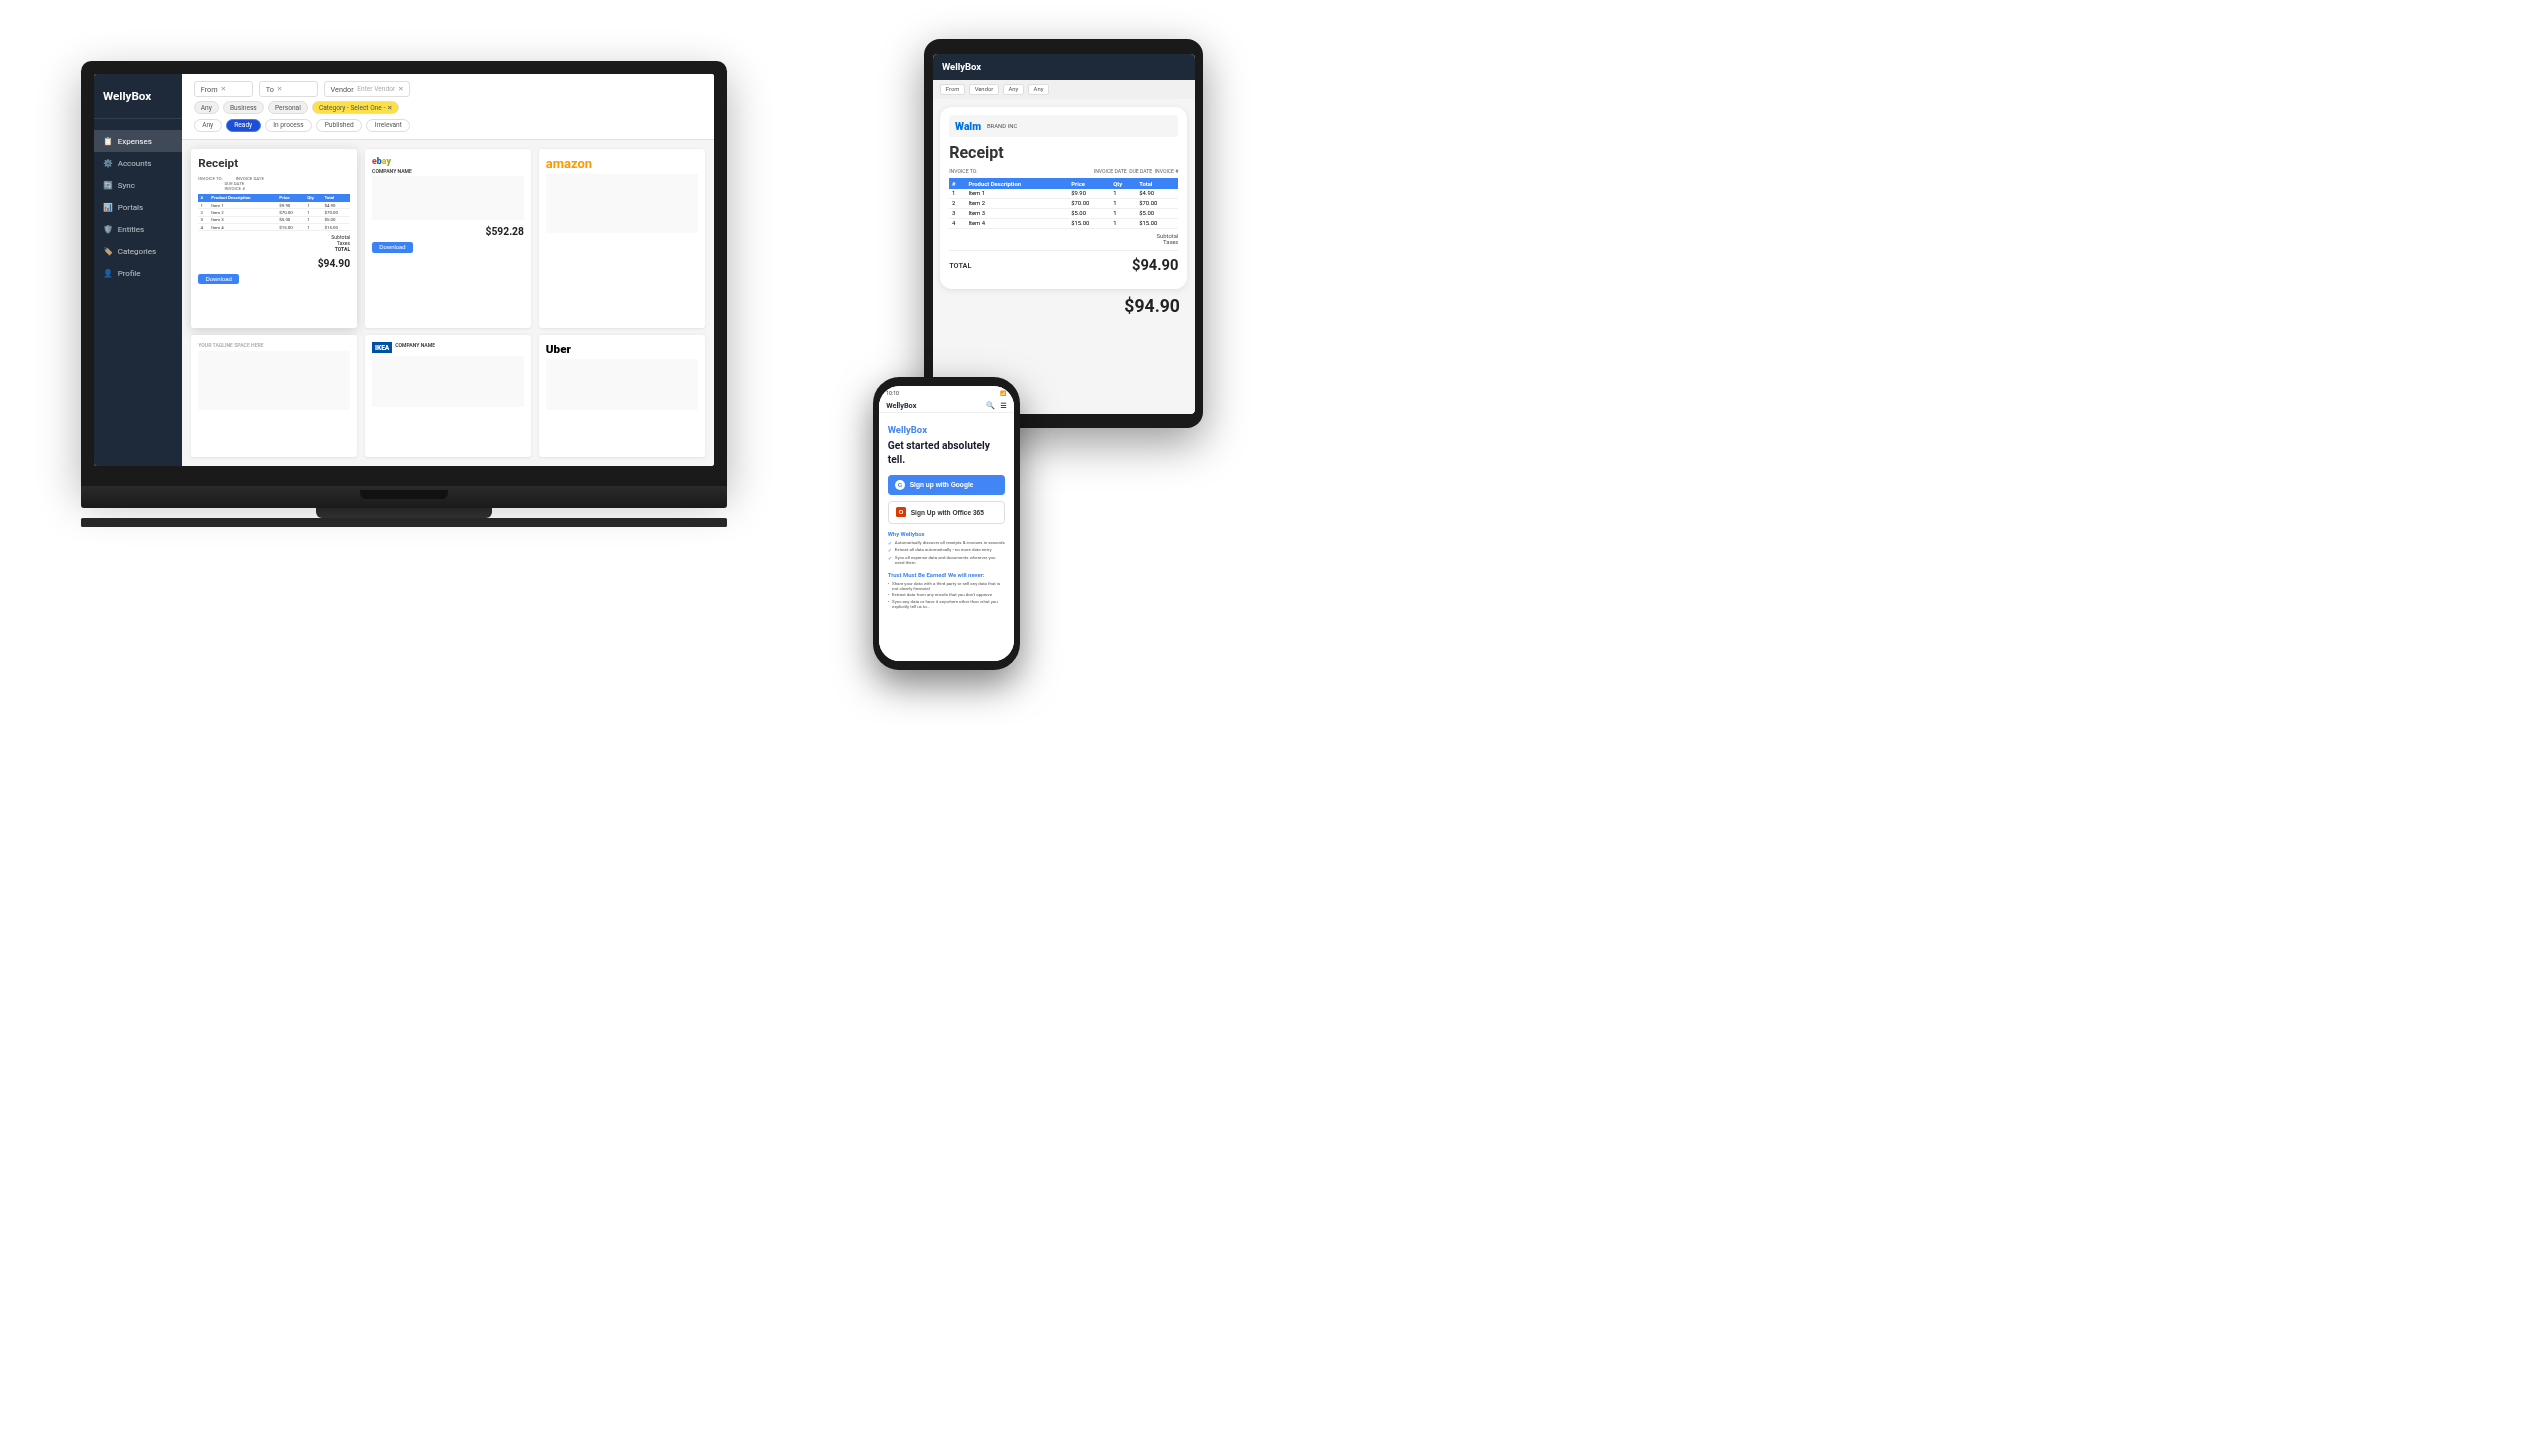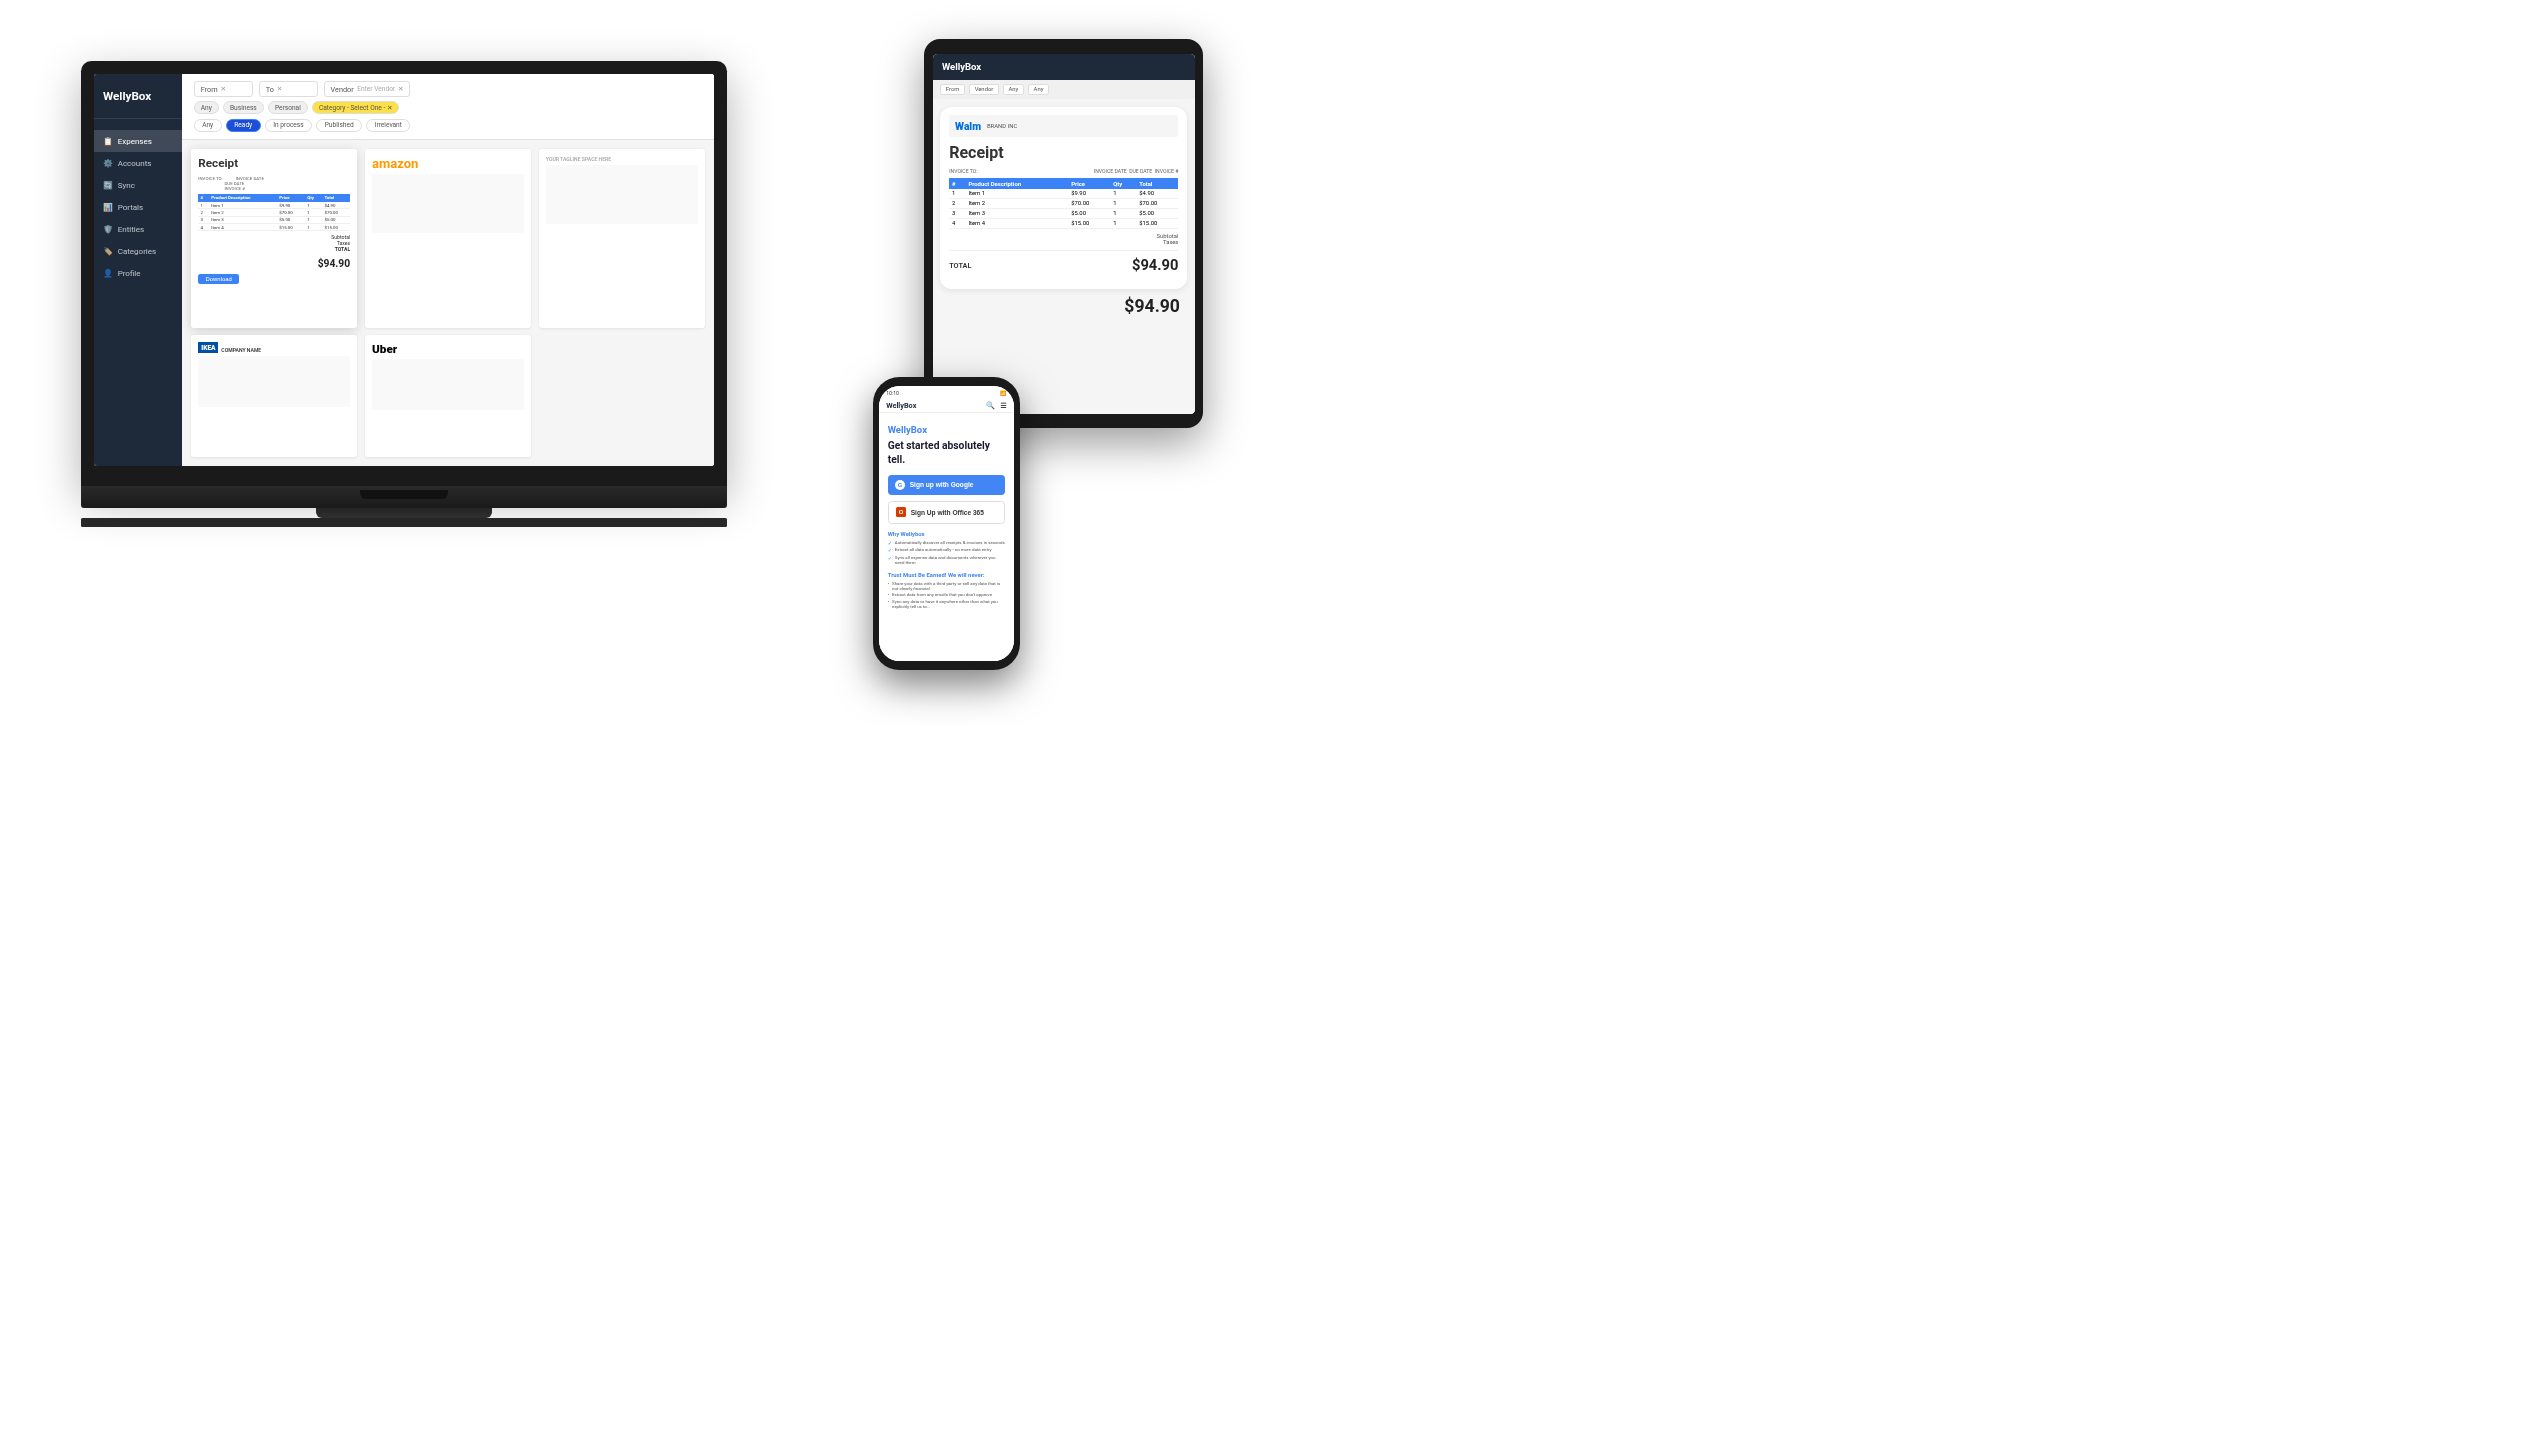--- a/index.html
+++ b/index.html
@@ -689,33 +689,42 @@
                 </tbody>
               </table>
               <div class="receipt-subtotal">
                 Subtotal<br>Taxes<br><strong>TOTAL</strong>
               </div>
               <div class="receipt-amount">$94.90</div>
               <button class="download-btn">Download</button>
             </div>
 
 
+            <div class="receipt-card">
+              <div style="font-size:8.8px;font-weight:900;">
+                <span style="color:#e53238;">e</span><span style="color:#0064d2;">b</span><span style="color:#f5af02;">a</span><span style="color:#86b817;">y</span>
+              </div>
+              <div style="font-size:5.1px;font-weight:600;color:#333;margin:1.5px 0;">COMPANY NAME</div>
+              <div style="height:44px;background:#f9f9f9;margin:2.9px 0;border-radius:1.5px;"></div>
+              <div class="receipt-amount">$592.28</div>
+              <button class="download-btn">Download</button>
+            </div>
 
             <div class="receipt-card">
               <div style="font-size:13px;font-weight:700;color:#ff9900;">amazon</div>
               <div style="height:59px;background:#f9f9f9;margin:2.9px 0;border-radius:1.5px;"></div>
             </div>
 
             <div class="receipt-card">
               <div style="font-size:5.1px;font-weight:600;color:#aaa;margin-bottom:2.9px;">YOUR TAGLINE SPACE HERE</div>
               <div style="height:59px;background:#f9f9f9;margin:2.9px 0;border-radius:1.5px;"></div>
             </div>
 
             <div class="receipt-card">
-              <div style="display:flex;align-items:flex-end;gap:2.9px;margin-bottom:2.9px;">
+              <div style="display:flex;align-items:flex-start;gap:2.9px;margin-bottom:2.9px;">
                 <div style="background:#0051a5;color:#fff;font-size:6.6px;font-weight:900;padding:1.5px 2.9px;">IKEA</div>
                 <span style="font-size:5.1px;font-weight:600;color:#333;">COMPANY NAME</span>
               </div>
               <div style="height:51px;background:#f9f9f9;margin:2.9px 0;border-radius:1.5px;"></div>
             </div>
 
             <div class="receipt-card">
               <div style="font-size:11.7px;font-weight:900;color:#000;">Uber</div>
               <div style="height:51px;background:#f9f9f9;margin:2.9px 0;border-radius:1.5px;"></div>
             </div>

